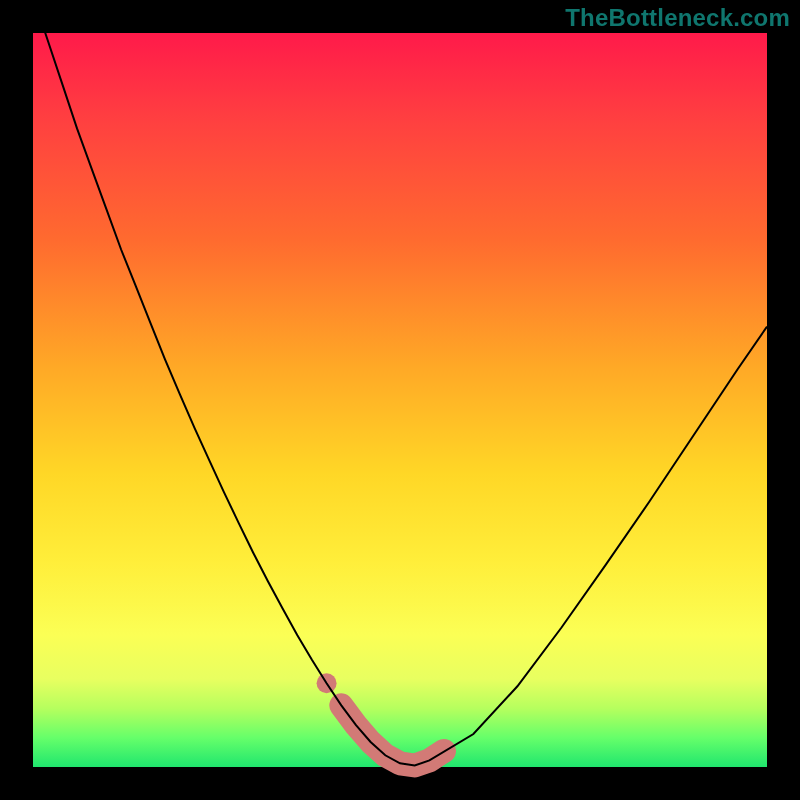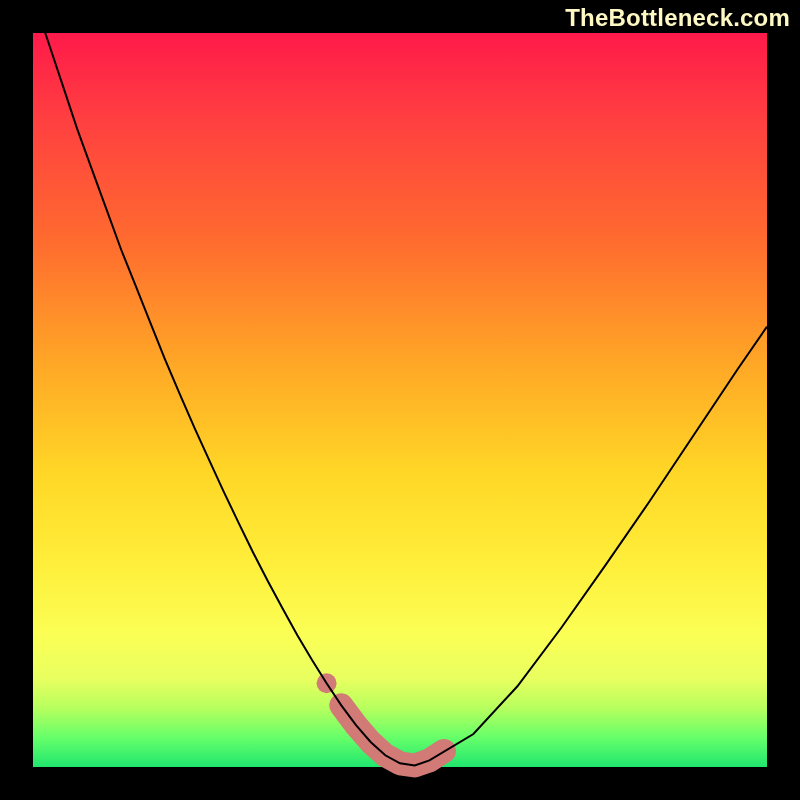--- a/index.html
+++ b/index.html
@@ -38,21 +38,21 @@
       #e8ff60 88%,
       #b6ff5e 92%,
       #66ff6a 96%,
       #20e66e 100%
     );
   }
   .watermark {
     position: absolute;
     top: 4px;
     right: 10px;
-    color: #fef9c3;
+    color: #0f766e;
     font-size: 24px;
     font-weight: 600;
     letter-spacing: 0.2px;
     pointer-events: none;
   }
   svg.curve {
     position: absolute;
     left: 33px;
     top: 33px;
     width: 734px;

